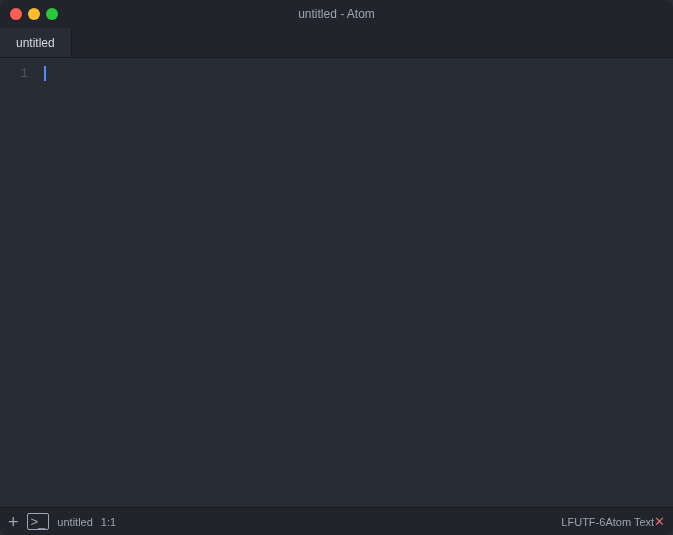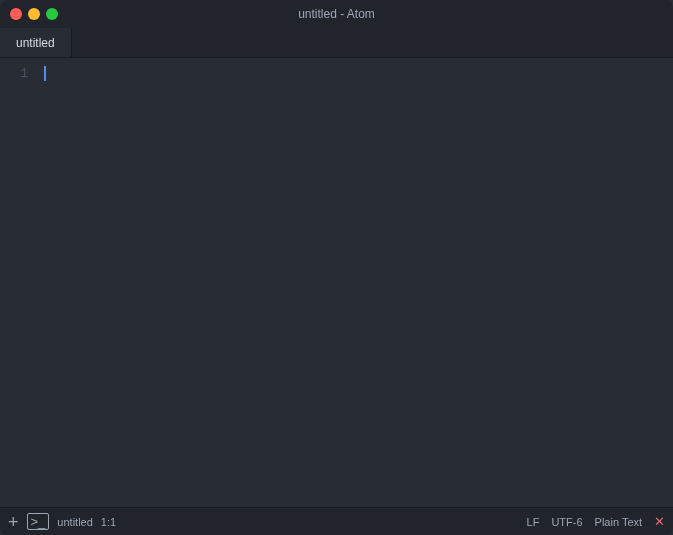--- a/index.html
+++ b/index.html
@@ -135,21 +135,20 @@
 
     .status-left {
       display: flex;
       align-items: center;
       gap: 8px;
     }
 
     .status-right {
       display: flex;
       align-items: center;
-      gap: 12px;
     }
 
     .status-text {
       color: #9da5b4;
       font-size: 11px;
     }
 
     .status-error {
       color: #e06c75;
       font-size: 13px;
@@ -202,16 +201,16 @@
 <div class="status-bar">
   <div class="status-left">
     <span class="add-icon">+</span>
     <span class="terminal-icon">&gt;_</span>
     <span class="status-text">untitled</span>
     <span class="status-text">1:1</span>
   </div>
   <div class="status-right">
     <span class="status-text">LF</span>
     <span class="status-text">UTF-6</span>
-    <span class="status-text">Plain Text</span>
+    <span class="status-text">Atom Text</span>
     <span class="status-error">✕</span>
   </div>
 </div>
 
 </body></html>

